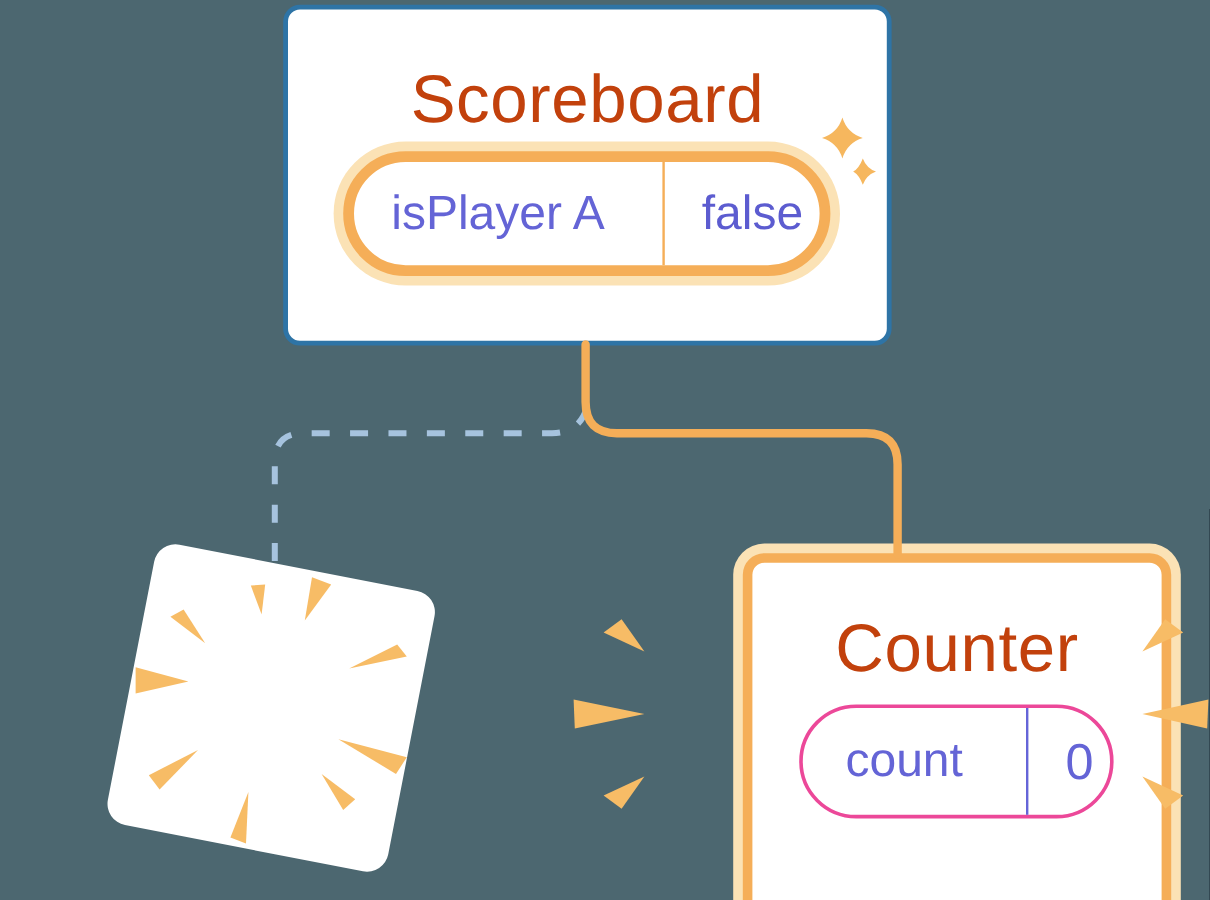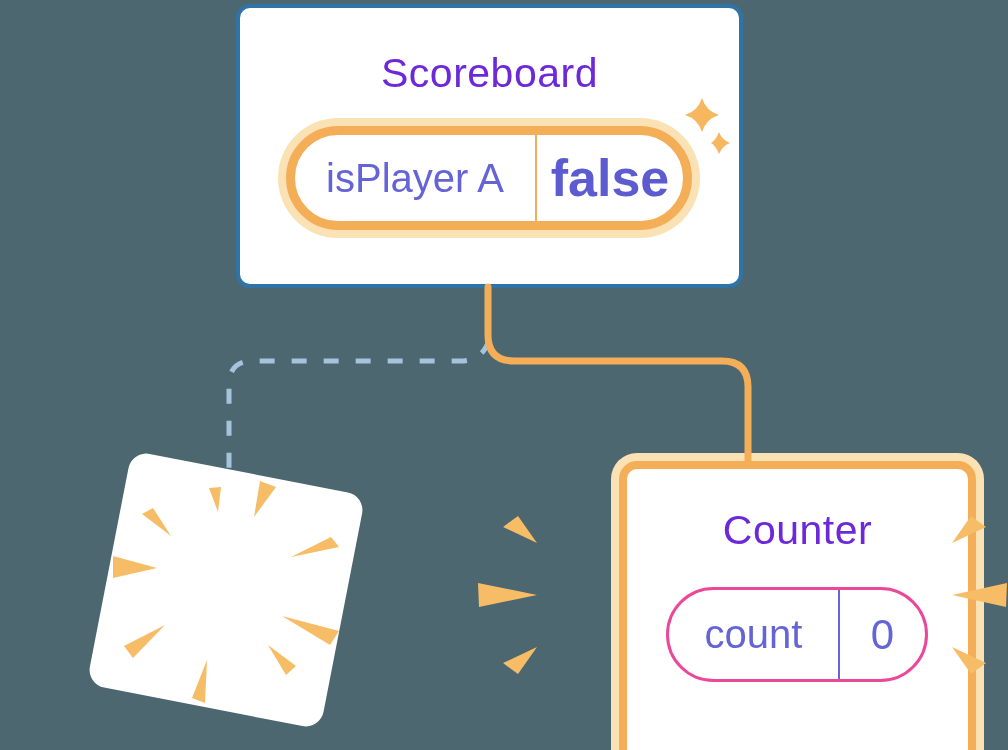--- a/index.html
+++ b/index.html
@@ -11,36 +11,37 @@
   .overlay{position:absolute;left:0;top:0;width:1008px;height:750px;pointer-events:none;z-index:5;}
 
   
   .scoreboard-card{
     position:absolute;left:236px;top:4px;width:507px;height:284px;
     background:#ffffff;border:4px solid #2E74A6;border-radius:14px;
     box-sizing:border-box;z-index:2;
   }
   .card-title{
     position:absolute;left:0;width:100%;text-align:center;
-    color:#6d28d9;font-size:41px;font-weight:500;letter-spacing:0.5px;
+    color:#c2410c;font-size:56px;font-weight:500;letter-spacing:0.5px;
   }
   .scoreboard-card .card-title{top:42px;}
 
   .state-pill{
     position:absolute;display:flex;align-items:stretch;background:#ffffff;
     box-sizing:border-box;
+    gap:17px;
   }
   .scoreboard-pill{
     left:46px;top:118px;width:406px;height:104px;
     border:9px solid #F5AE58;border-radius:60px;
     box-shadow:0 0 0 8px #FBE2B5;
   }
   .pill-cell{display:flex;align-items:center;justify-content:center;}
   .pill-key{color:#6464D6;font-size:40px;}
-  .pill-value{color:#5C5CD0;font-size:52px;font-weight:700;}
+  .pill-value{color:#5C5CD0;font-size:40px;font-weight:400;}
   .scoreboard-pill .pill-cell.key-cell{width:240px;}
   .scoreboard-pill .pill-divider{width:2px;background:#F5AE58;}
   .scoreboard-pill .pill-cell.value-cell{flex:1;}
 
   
   .destroyed-card{
     position:absolute;left:107px;top:471px;width:238px;height:238px;
     background:#ffffff;border-radius:18px;transform:rotate(11deg);
     z-index:2;
   }

